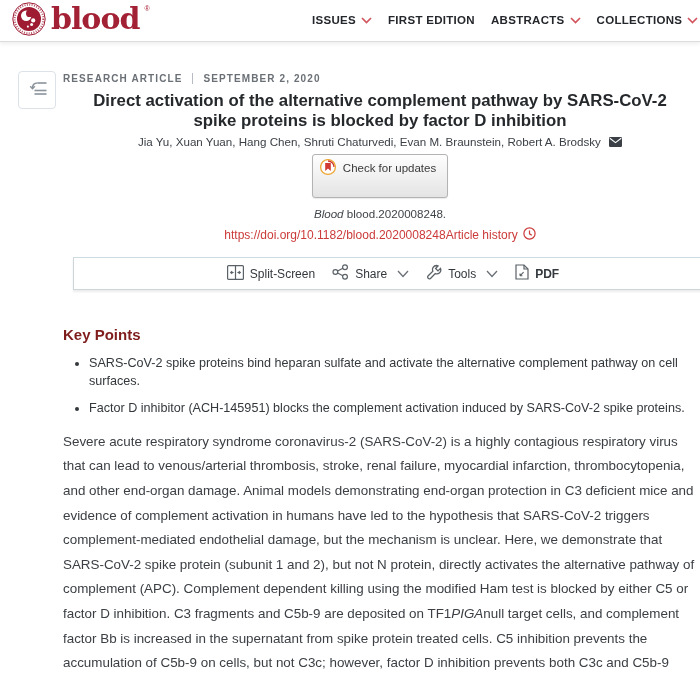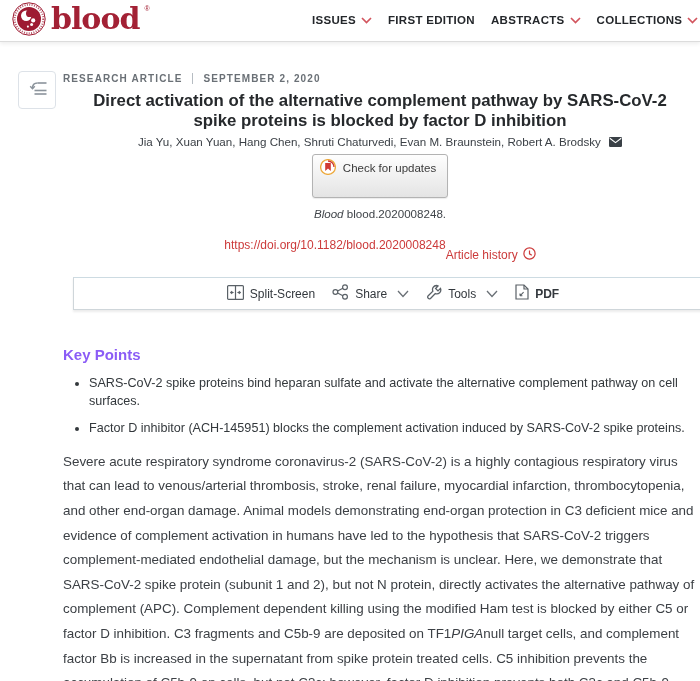--- a/index.html
+++ b/index.html
@@ -43,34 +43,34 @@
     box-shadow:0 1px 1px rgba(0,0,0,.08); cursor:pointer;
     font-family:"Liberation Sans", sans-serif; }
 
   .citation { margin-top:9px; text-align:center; font-size:11.6px; color:#40454a; }
   .citation em { font-style:italic; }
 
   .doi-row { margin-top:7px; display:flex; justify-content:center;
     align-items:center; font-size:12px; }
   .doi-link { color:#cc3a3a; text-decoration:none; cursor:pointer; }
   .history-link { display:flex; align-items:center; gap:5px; color:#cc3a3a;
-    cursor:pointer;margin-top:20px; }
+    cursor:pointer; }
 
   
   .toolbar { margin:14px 0 0 73px; width:640px; height:33px; background:#fff;
     border:1px solid #cfd6da; border-top-color:#cddbe2;
     box-shadow:0 2px 2px rgba(0,0,0,.08);
     display:flex; align-items:center; justify-content:center; gap:17px; }
   .tool-item { display:flex; align-items:center; gap:6px; font-size:12px;
     color:#33383d; cursor:pointer; }
   .tool-item .chev { margin-left:4px; }
   .pdf-label { font-weight:bold; }
 
   
-  .key-points-heading { margin-top:36px; font-size:15px; font-weight:bold; color:#8b5cf6; }
+  .key-points-heading { margin-top:36px; font-size:15px; font-weight:bold; color:#7f1d1d; }
   .key-points-list { margin-top:11px; padding-left:26px; list-style:disc; }
   .key-points-list li { font-size:12.6px; color:#33383c; line-height:1.45;
     margin-bottom:8px; }
   .abstract { margin-top:13px; font-size:13.4px; line-height:24.6px; color:#3c4045; }
   .abstract em { font-style:italic; }
 </style>
 </head>
 <body>
 
 <header class="site-header">

